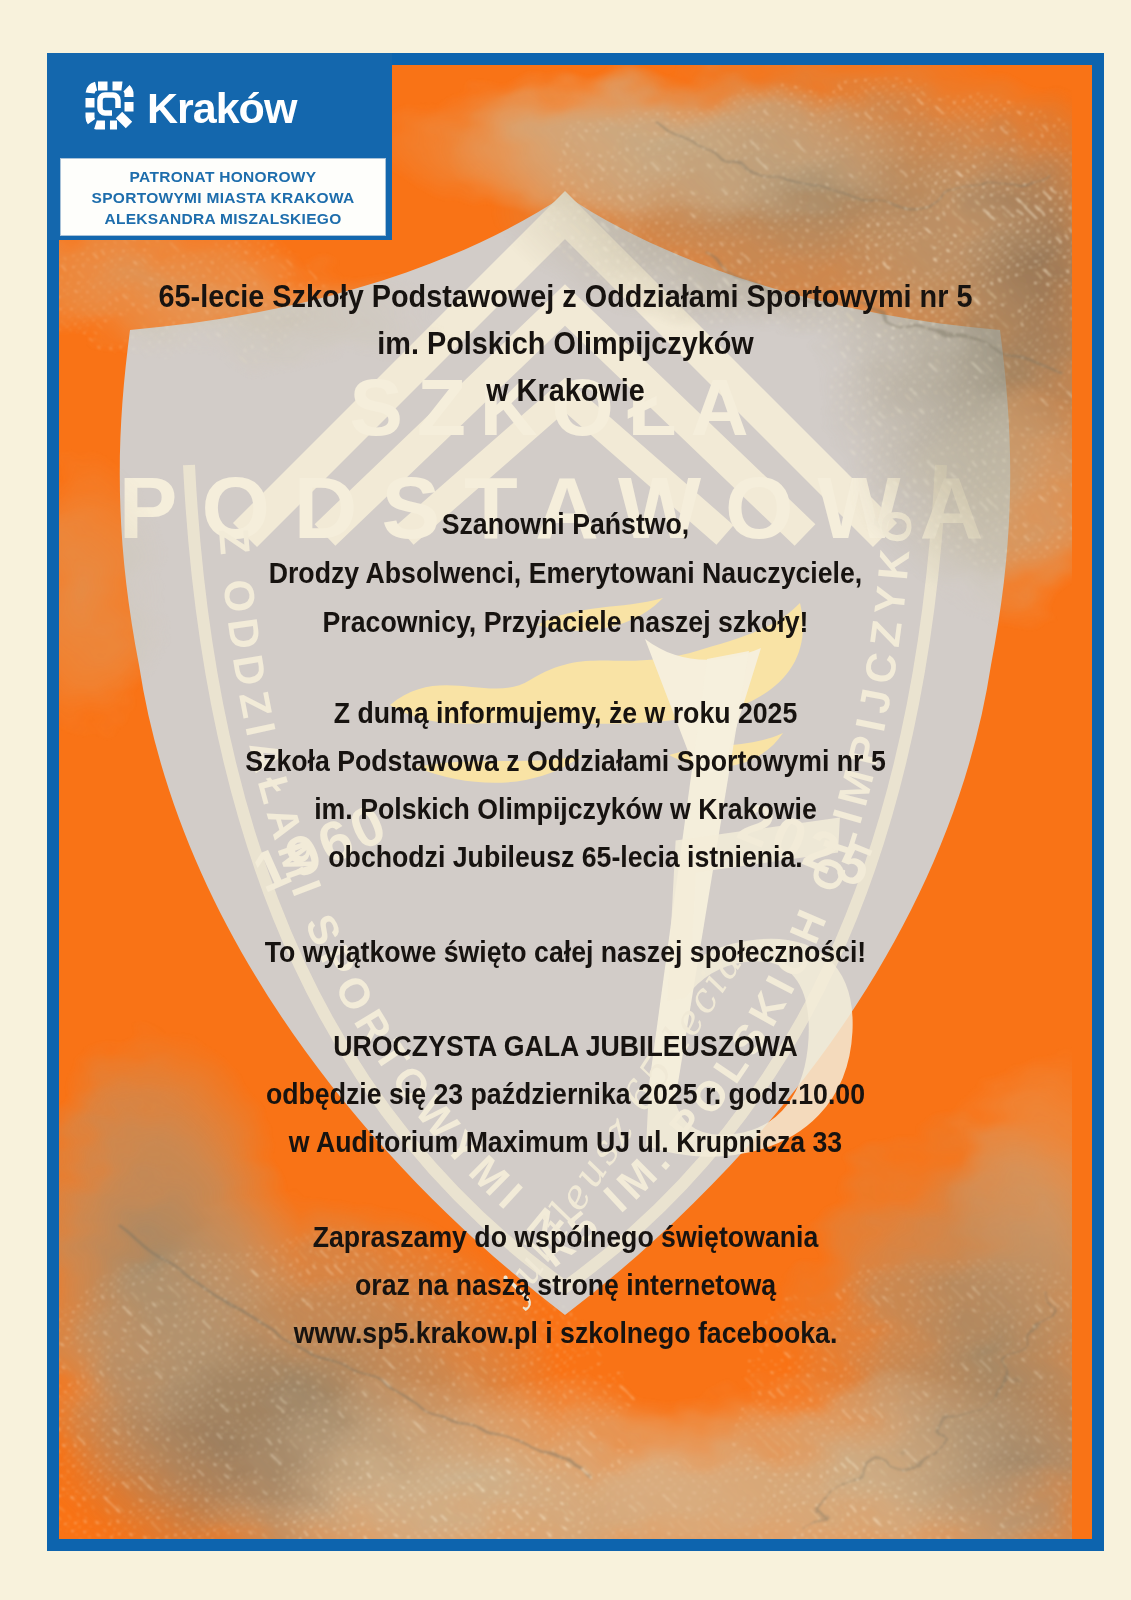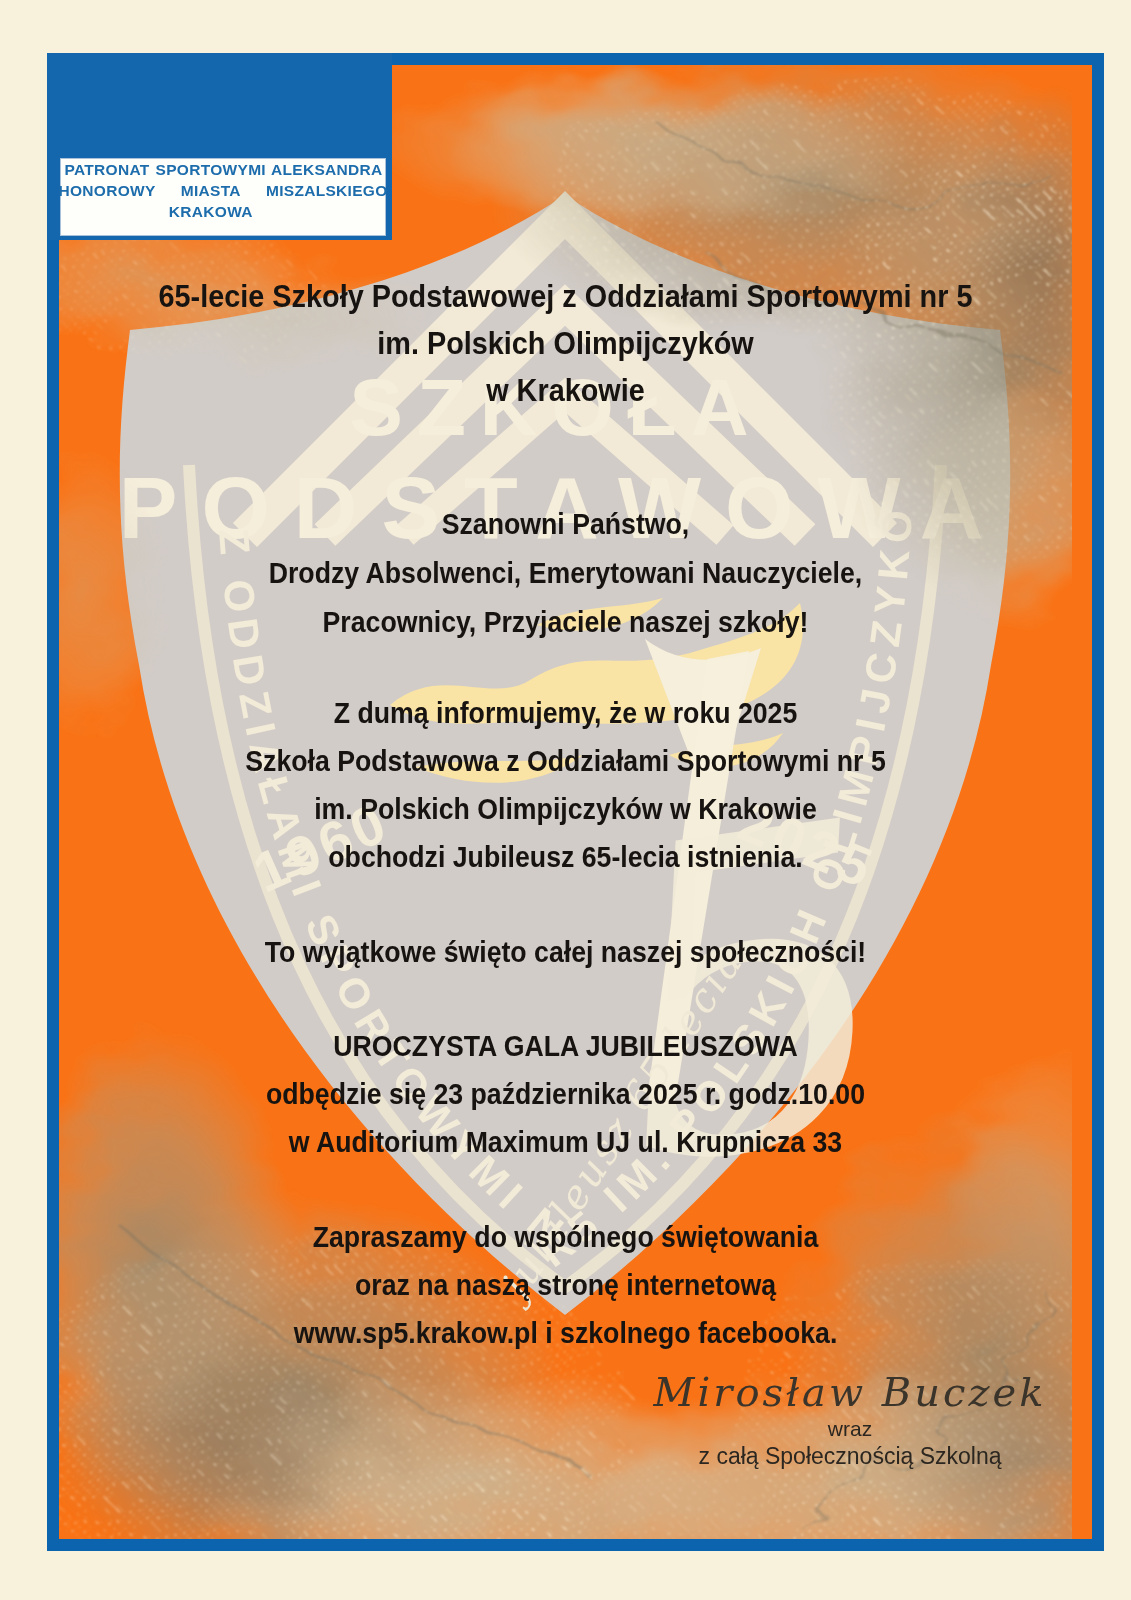--- a/index.html
+++ b/index.html
@@ -20,21 +20,21 @@
   }
   .logo-row{position:absolute;left:0;top:0;width:100%;height:105px;}
   .logo-icon{position:absolute;left:38px;top:28px;width:49px;height:49px;}
   .logo-word{
     position:absolute;left:100px;top:33px;font-size:43px;font-weight:700;
     color:#ffffff;letter-spacing:-1px;line-height:44px;
   }
   .patron-box{
     position:absolute;left:13px;top:105px;width:324px;height:76px;
     background:#fefefb;border:1px solid #a9c2d8;
-    display:flex;flex-direction:row;justify-content:center;text-align:center;
+    display:flex;flex-direction:column;justify-content:center;text-align:center;
   }
   .patron-box div{
     font-size:15.5px;font-weight:700;color:#1d6dac;line-height:21px;letter-spacing:.3px;
   }
   
   .overlay{position:absolute;left:0;top:0;width:1131px;height:1299px;z-index:4;pointer-events:none;}
   .tblock{
     position:absolute;left:0;width:1131px;text-align:center;color:#171310;
     font-weight:700;transform:scaleX(.92);transform-origin:50% 50%;
   }
@@ -167,20 +167,29 @@
         <ellipse cx="930" cy="300" rx="160" ry="200" fill="url(#glit)" opacity=".4"></ellipse>
         <ellipse cx="250" cy="1350" rx="320" ry="180" fill="url(#glit)" opacity=".45"></ellipse>
         <ellipse cx="900" cy="1360" rx="220" ry="170" fill="url(#glit)" opacity=".4"></ellipse>
         <ellipse cx="560" cy="1455" rx="340" ry="65" fill="url(#glit)" opacity=".3"></ellipse>
         <ellipse cx="120" cy="230" rx="150" ry="60" fill="url(#glit)" opacity=".3"></ellipse>
       </g>
     </svg>
   </div>
 
   <div class="logo-panel">
+    <div class="logo-row">
+      <svg class="logo-icon" viewBox="0 0 49 49" aria-hidden="true">
+        <rect x="5" y="5" width="39" height="39" rx="8" fill="none" stroke="#ffffff" stroke-width="9" stroke-dasharray="9.5 5"></rect>
+        <rect x="32" y="32" width="17" height="17" fill="#1467ad"></rect>
+        <path d="M34 34 L44 44" stroke="#ffffff" stroke-width="9"></path>
+        <path d="M33 27 v-8 a5 5 0 0 0 -5 -5 h-8 a5 5 0 0 0 -5 5 v8 a5 5 0 0 0 5 5 h7" fill="none" stroke="#ffffff" stroke-width="5.5"></path>
+      </svg>
+      <div class="logo-word">Kraków</div>
+    </div>
     <div class="patron-box">
       <div>PATRONAT HONOROWY</div>
       <div>SPORTOWYMI MIASTA KRAKOWA</div>
       <div>ALEKSANDRA MISZALSKIEGO</div>
     </div>
   </div>
 
   <div class="overlay">
     <div class="tblock title">
       <div>65-lecie Szkoły Podstawowej z Oddziałami Sportowymi nr 5</div>
@@ -208,20 +217,15 @@
       <div>odbędzie się 23 października 2025 r. godz.10.00</div>
       <div>w Auditorium Maximum UJ ul. Krupnicza 33</div>
     </div>
 
     <div class="tblock invite">
       <div>Zapraszamy do wspólnego świętowania</div>
       <div>oraz na naszą stronę internetową</div>
       <div>www.sp5.krakow.pl i szkolnego facebooka.</div>
     </div>
 
-    <div class="sig">
-      <div class="sig-name">Mirosław Buczek</div>
-      <div class="sig-wraz">wraz</div>
-      <div class="sig-comm">z całą Społecznością Szkolną</div>
-    </div>
   </div>
 
 </div>
 
 </body></html>

